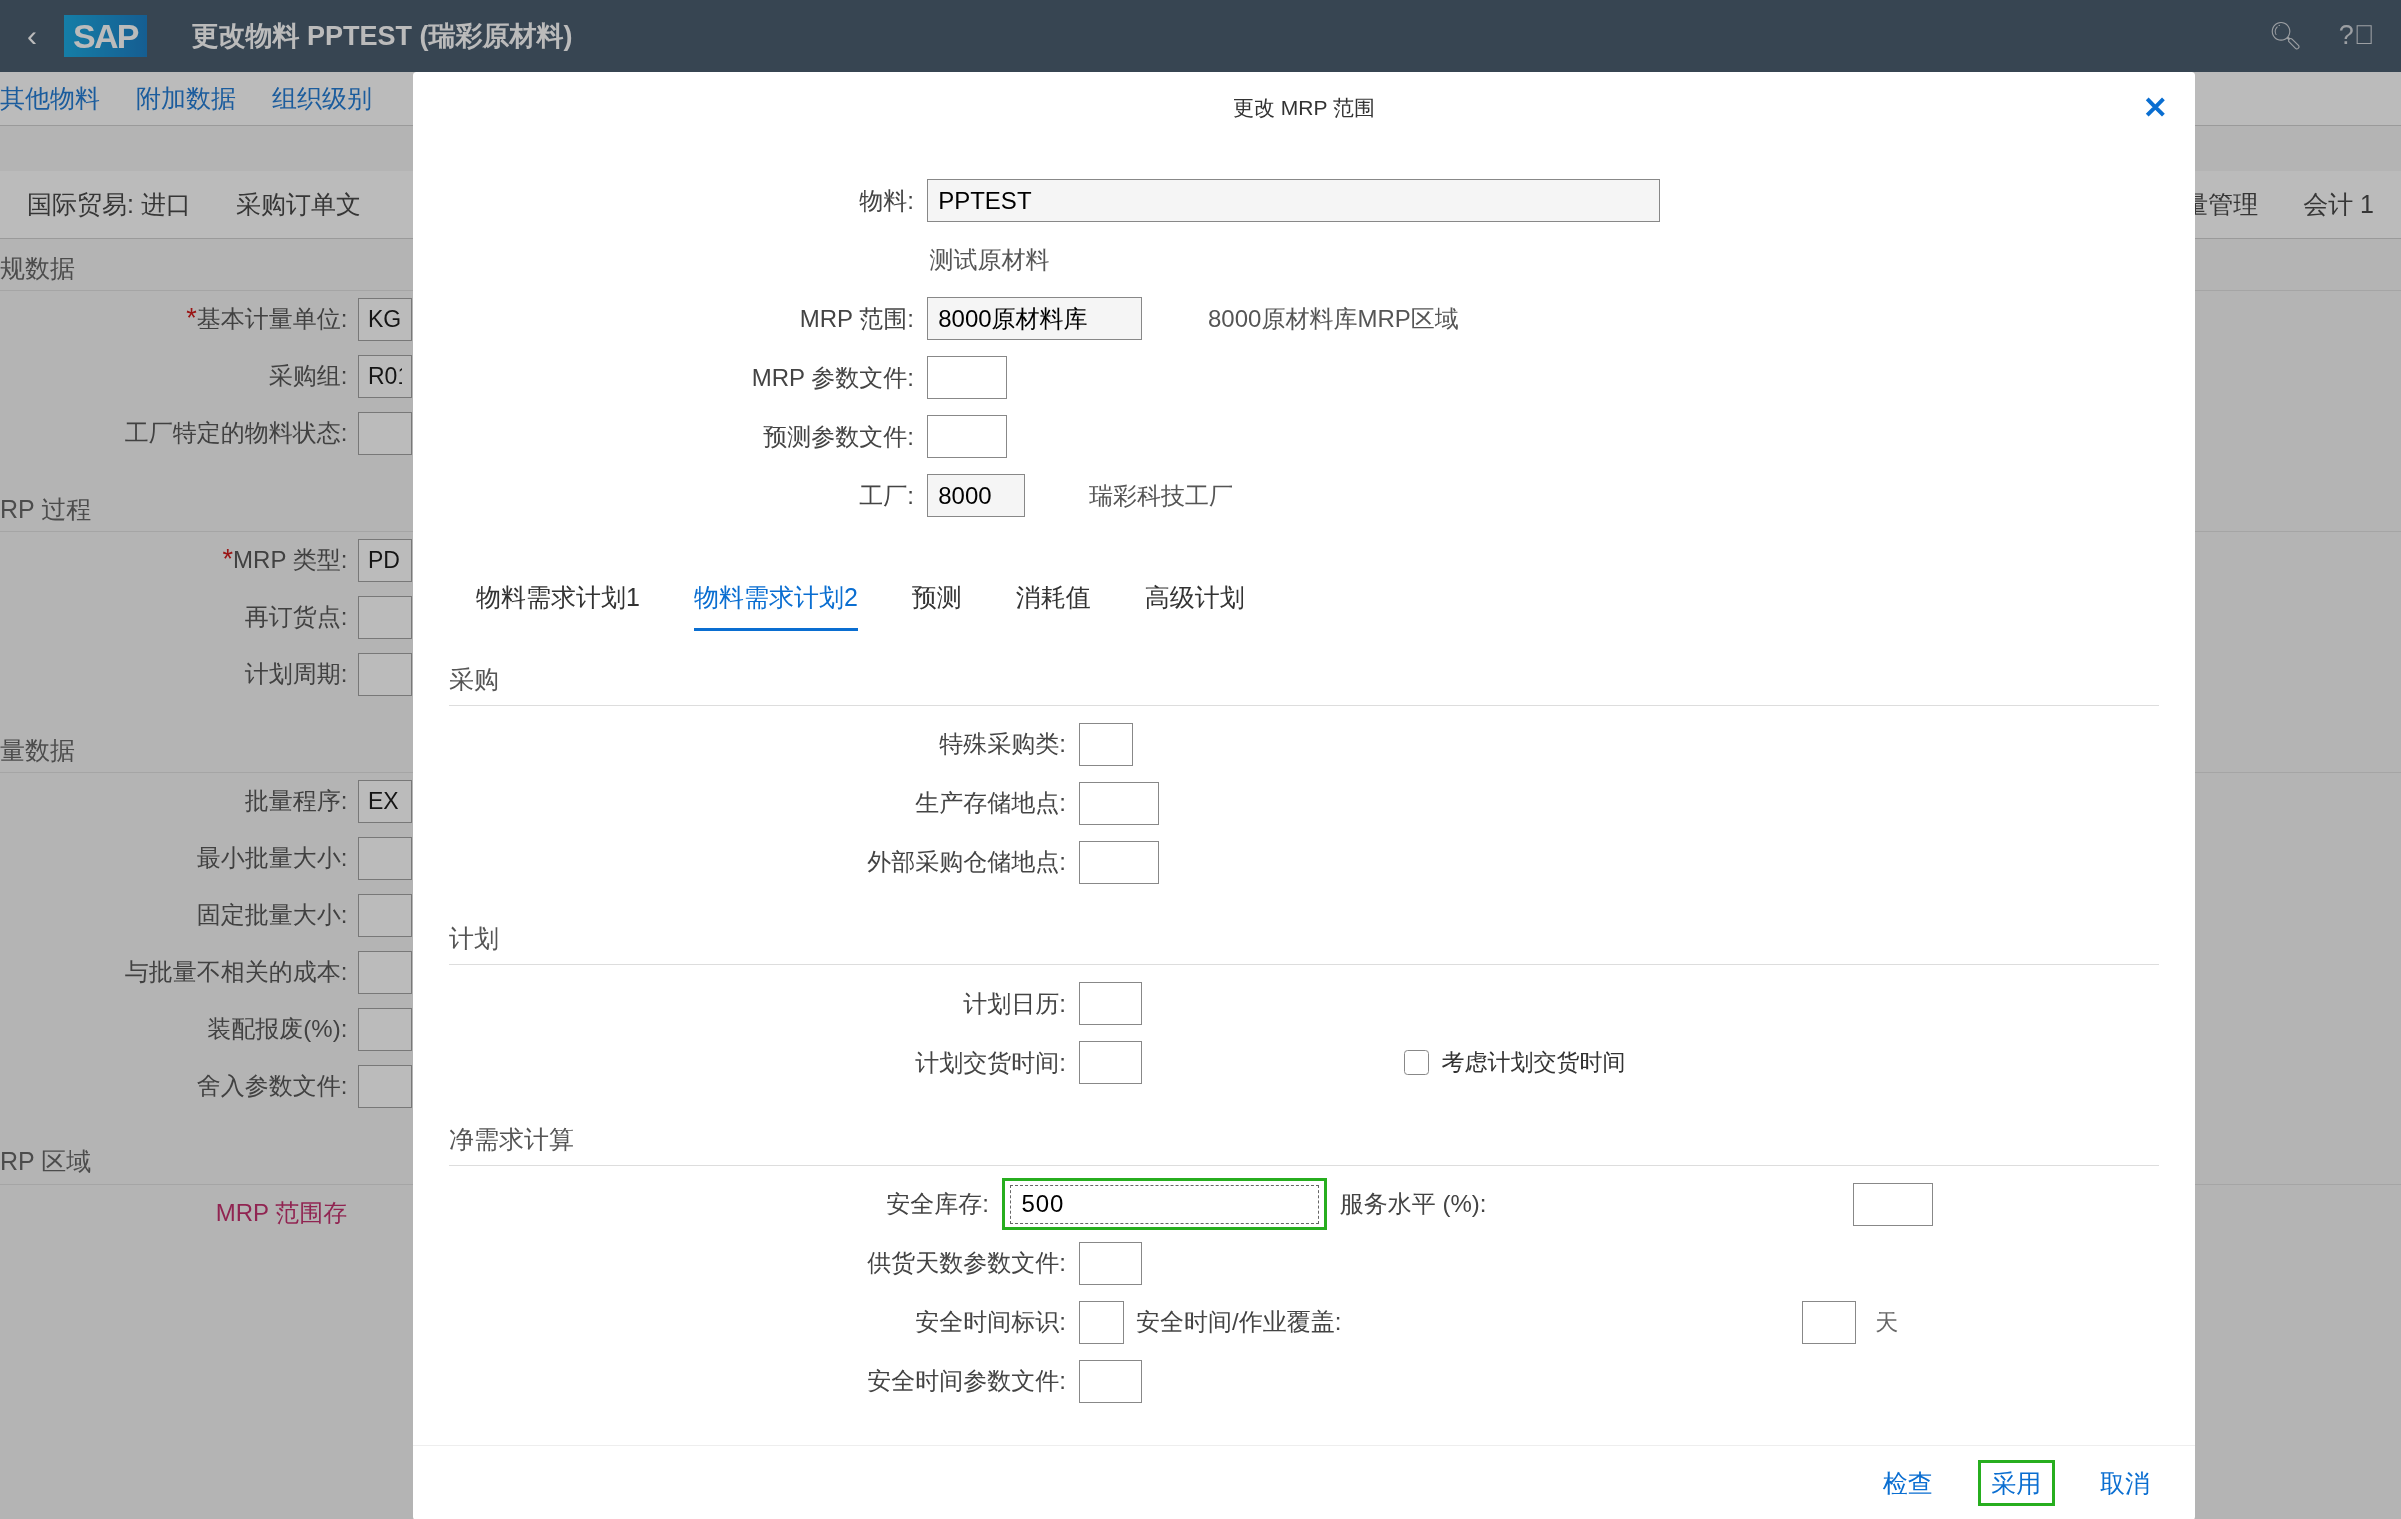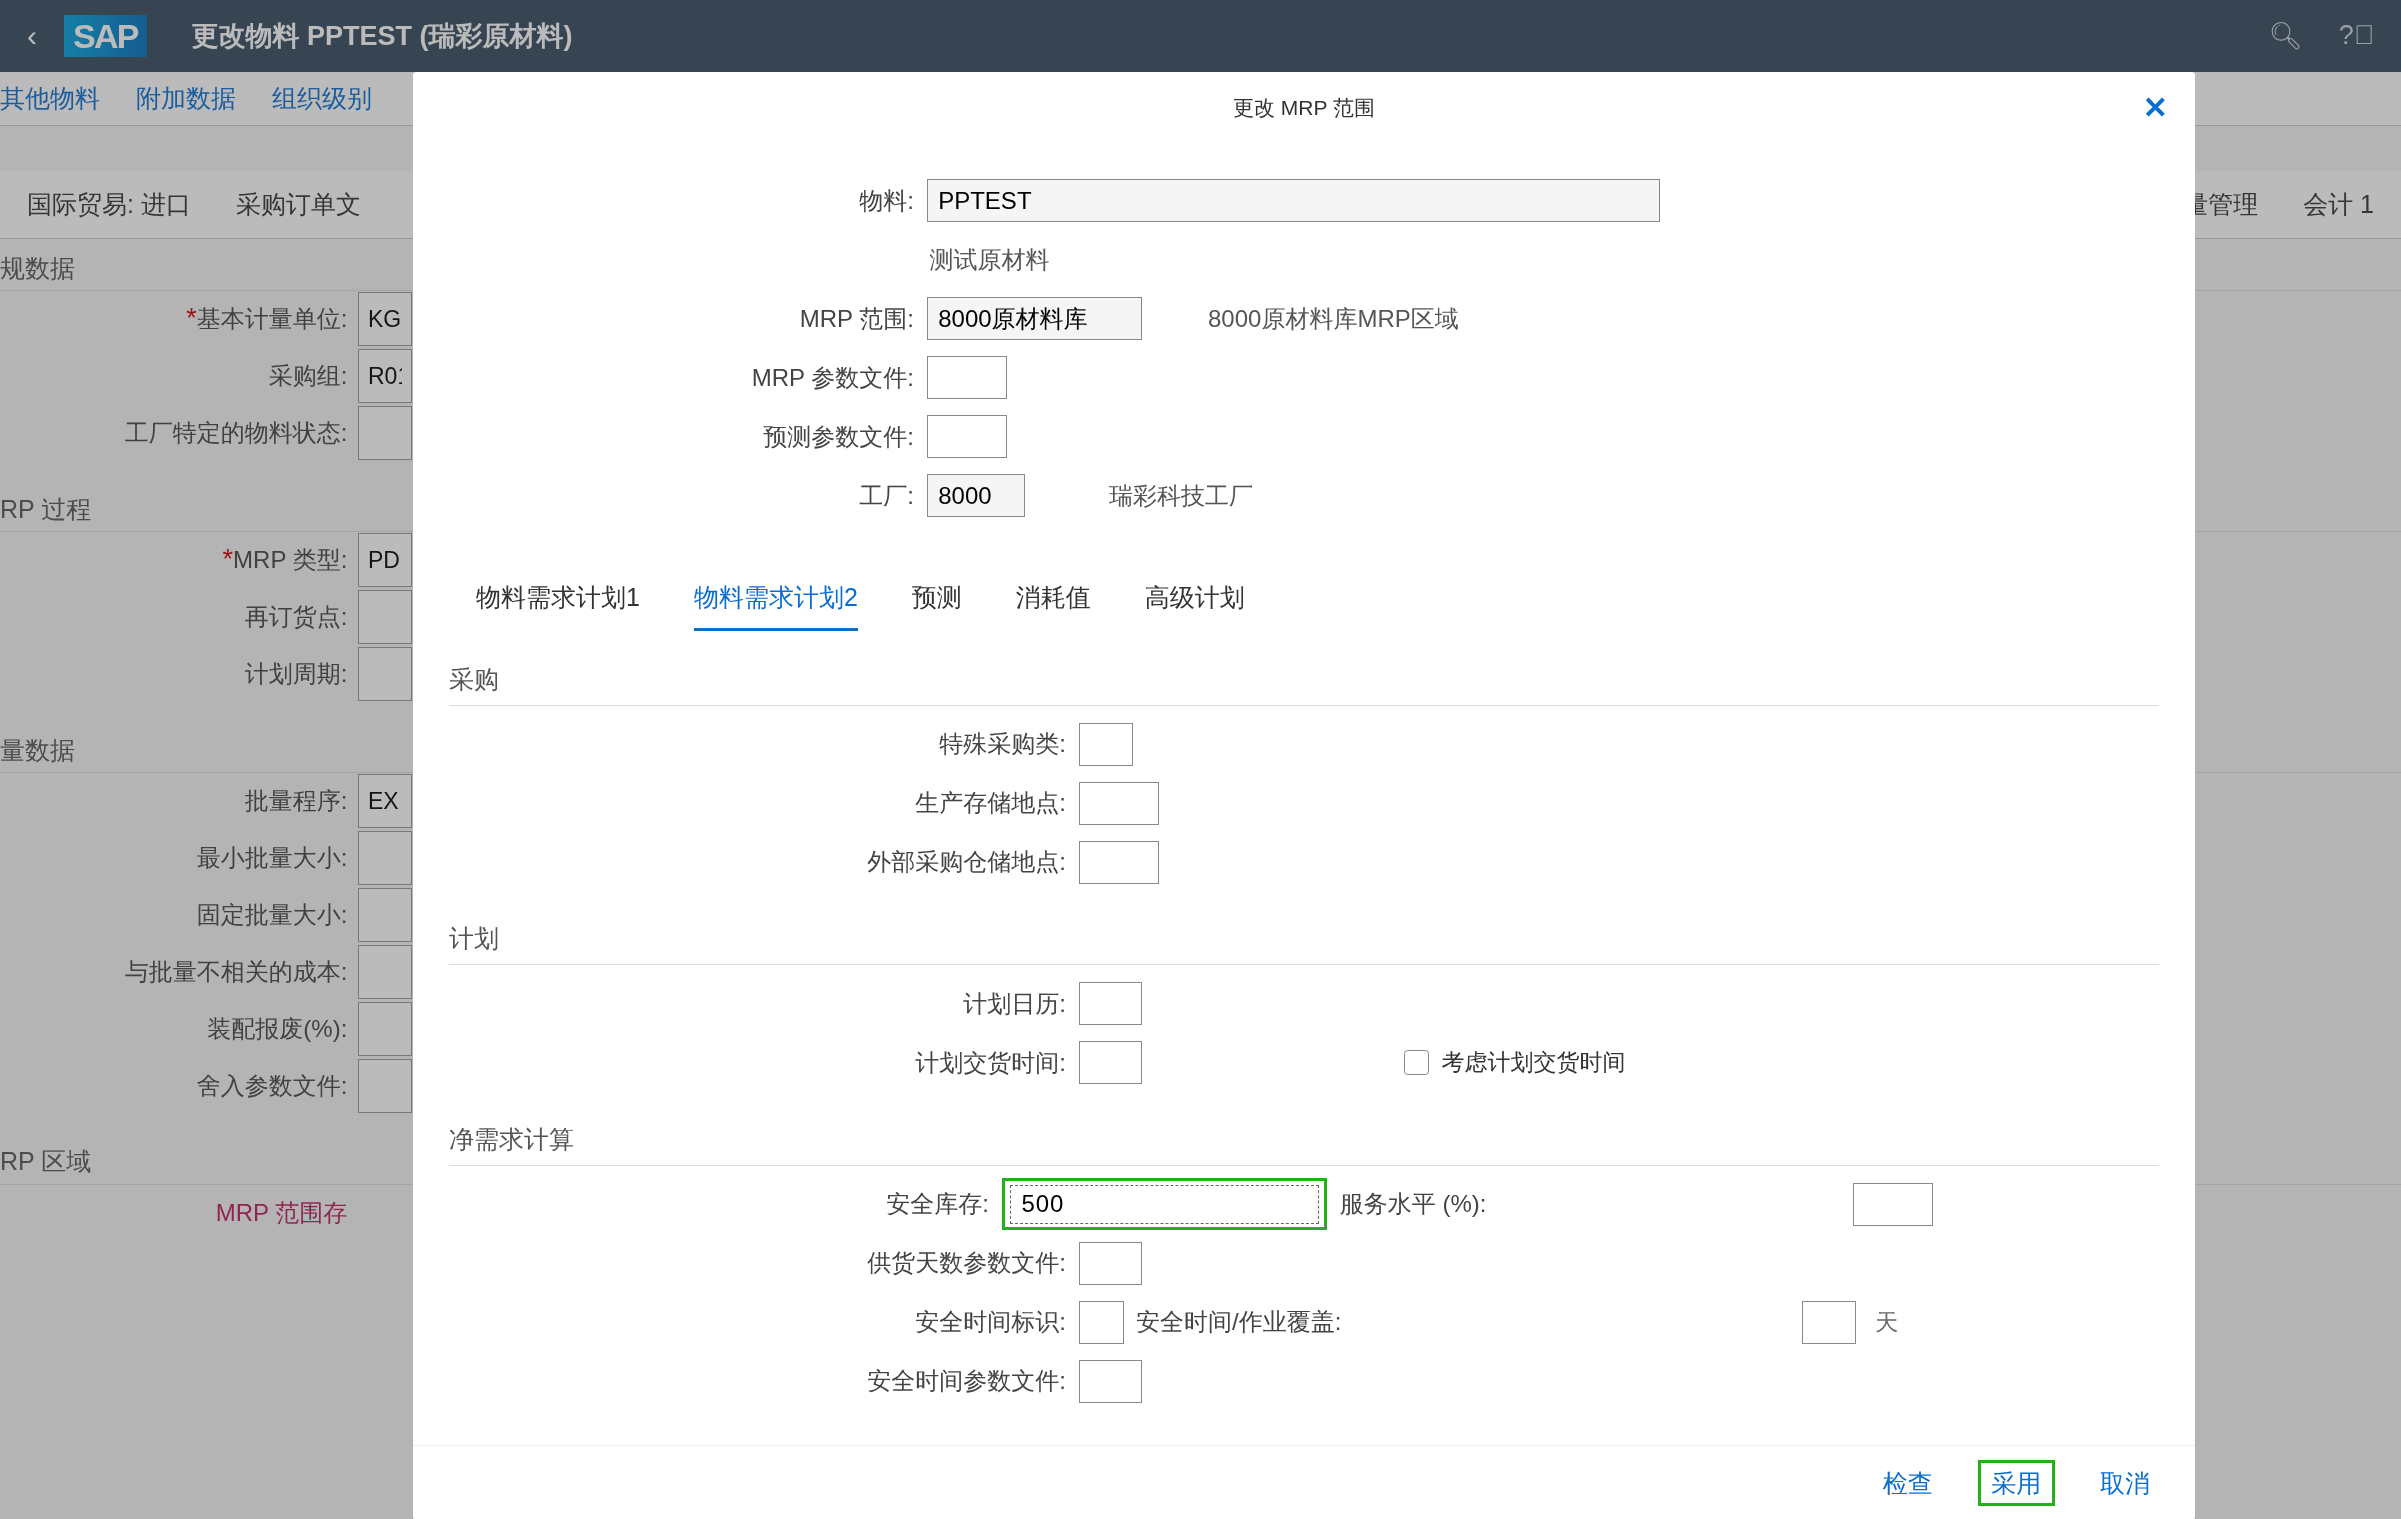--- a/index.html
+++ b/index.html
@@ -20,21 +20,21 @@
     
     .bg-tabs { background: #fff; border-bottom: 0.9px solid #ccc; height: 68px; display: flex; align-items: center; padding: 0 27px; gap: 45px; margin-top: 45px; }
     .bg-tab { color: #333; font-size: 25px; }
     .bg-tabs-right { margin-left: auto; display: flex; gap: 45px; }
 
     
     .bg-section { padding: 7.2px 0 18px 0; }
     .bg-section-title { color: #555; padding: 5.4px 0; border-bottom: 0.9px solid #ddd; font-size: 25px; }
     .bg-row { display: flex; align-items: center; height: 57px; }
     .bg-label { width: 358px; text-align: right; padding-right: 10.7px; font-size: 24px; color: #444; }
-    .bg-input { height: 54px; border: 0.9px solid #999; background: #fff; padding: 0 9px; font-size: 23px; }
+    .bg-input { height: 43px; border: 0.9px solid #999; background: #fff; padding: 0 9px; font-size: 23px; }
     .req { color: #c00; font-size: 27px; }
 
     
     .mask { position: absolute; inset: 0; background: rgba(60,60,60,0.35); }
 
     
     .modal { position: absolute; left: 413px; top: 72px; width: 1782px; height: 1448px; background: #fff; display: flex; flex-direction: column; border-radius: 3.6px; }
     .modal-head { height: 72px; display: flex; align-items: center; justify-content: center; position: relative; }
     .modal-title { font-size: 21px; color: #333; }
     .modal-close { position: absolute; right: 27px; top: 18px; color: #0a6ed1; font-size: 30px; cursor: pointer; font-weight: bold; }
@@ -193,21 +193,21 @@
         <span class="form-label">MRP 参数文件:</span>
         <input class="m-input" style="width: 80px;">
       </div>
       <div class="form-row">
         <span class="form-label">预测参数文件:</span>
         <input class="m-input" style="width: 80px;">
       </div>
       <div class="form-row">
         <span class="form-label">工厂:</span>
         <input class="m-input ro" style="width: 98px;" readonly="" value="8000">
-        <span class="desc-text" style="margin-left:72px">瑞彩科技工厂</span>
+        <span class="desc-text" style="margin-left:52px">瑞彩科技工厂</span>
       </div>
     </div>
 
     <div class="m-tabs">
       <span class="m-tab">物料需求计划1</span>
       <span class="m-tab active">物料需求计划2</span>
       <span class="m-tab">预测</span>
       <span class="m-tab">消耗值</span>
       <span class="m-tab">高级计划</span>
     </div>

